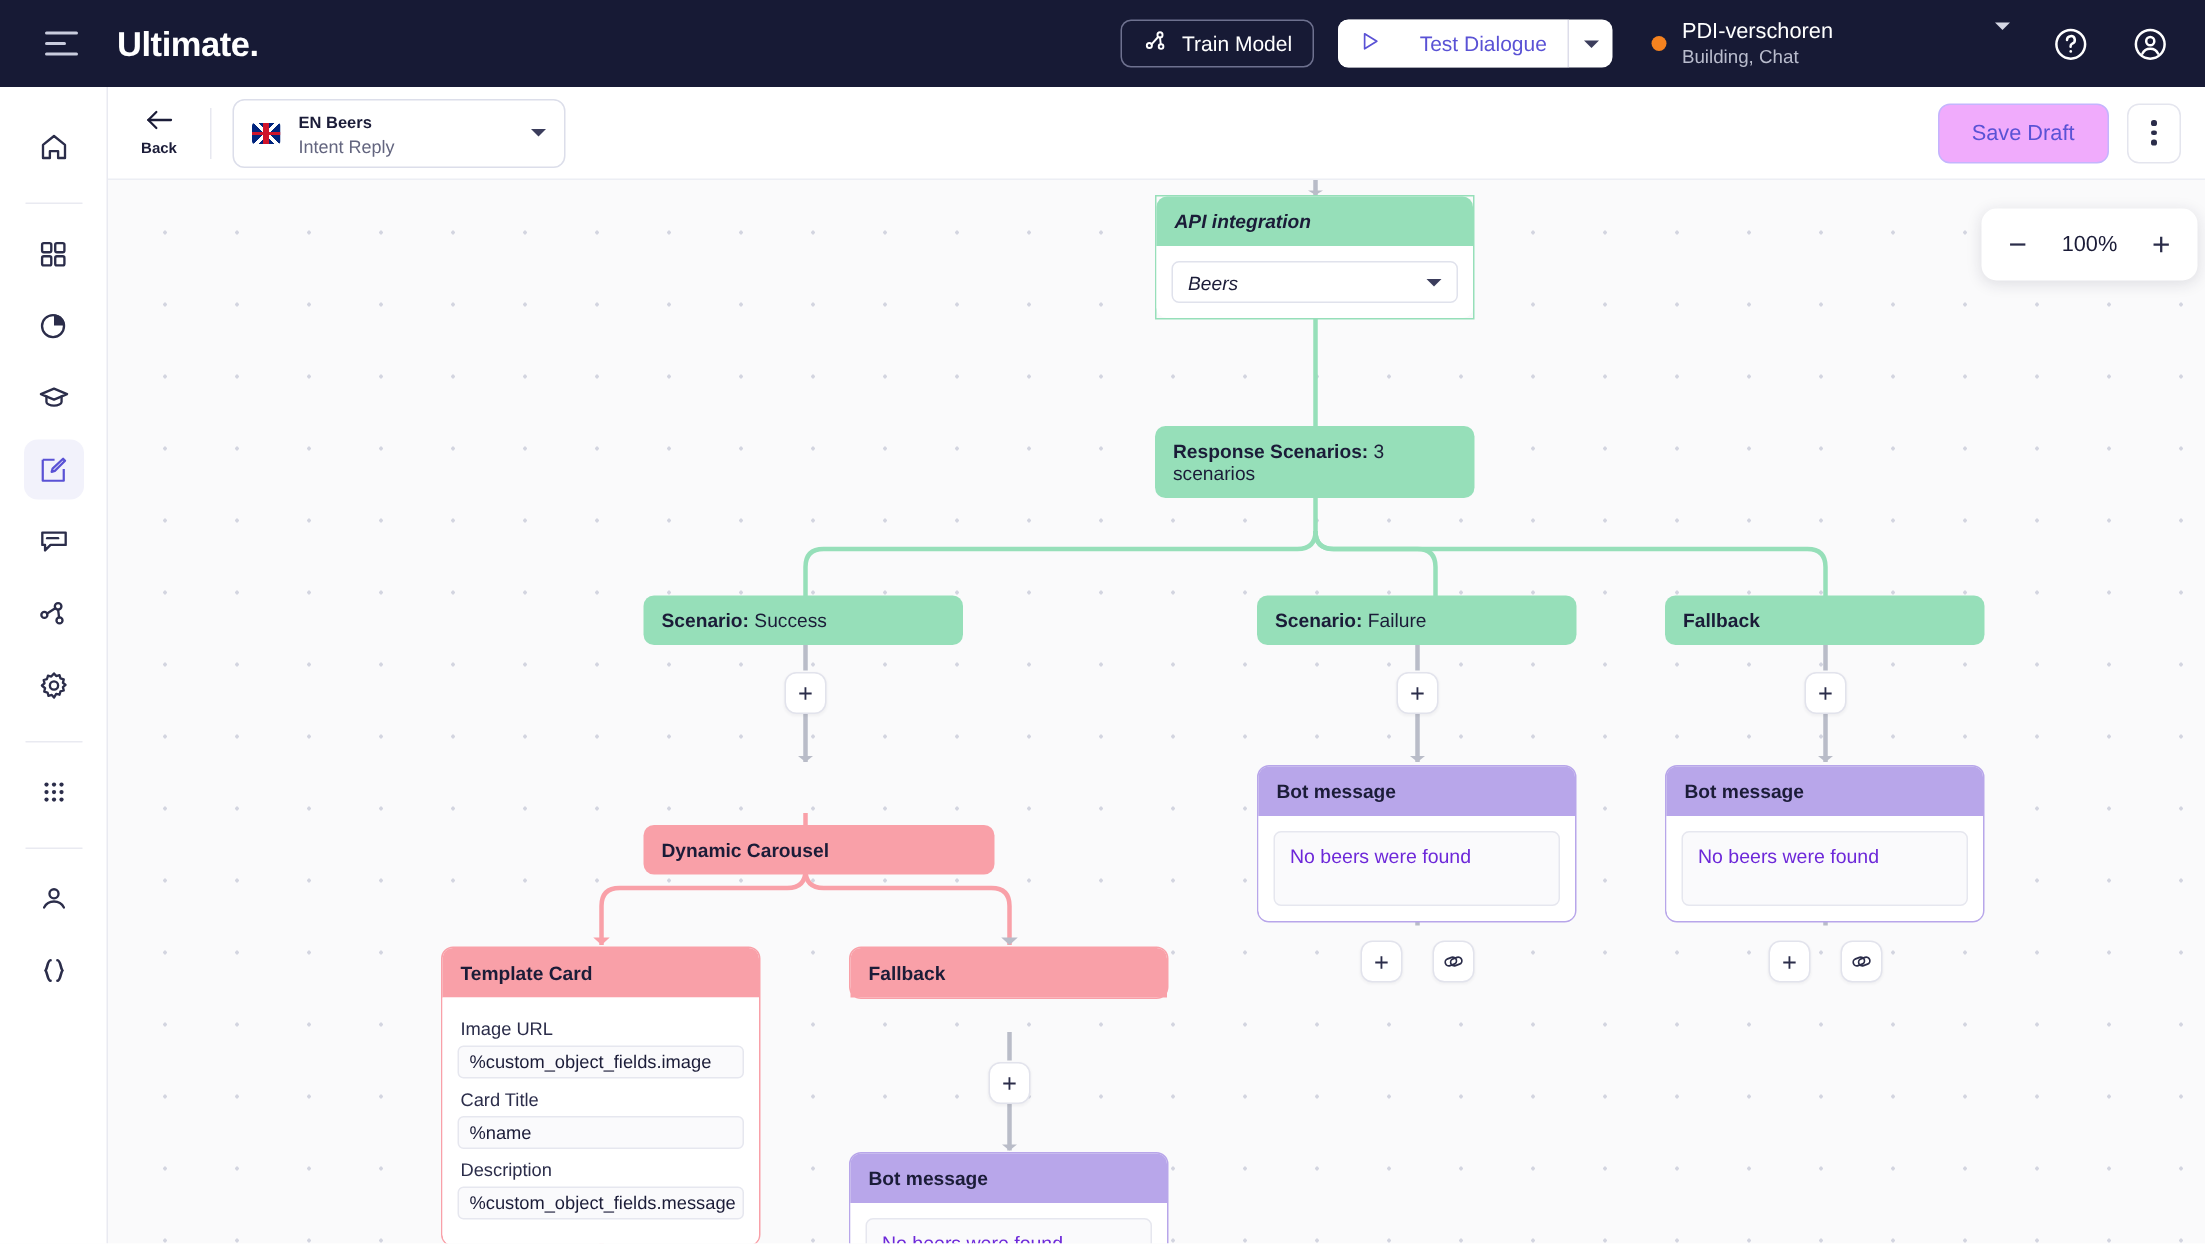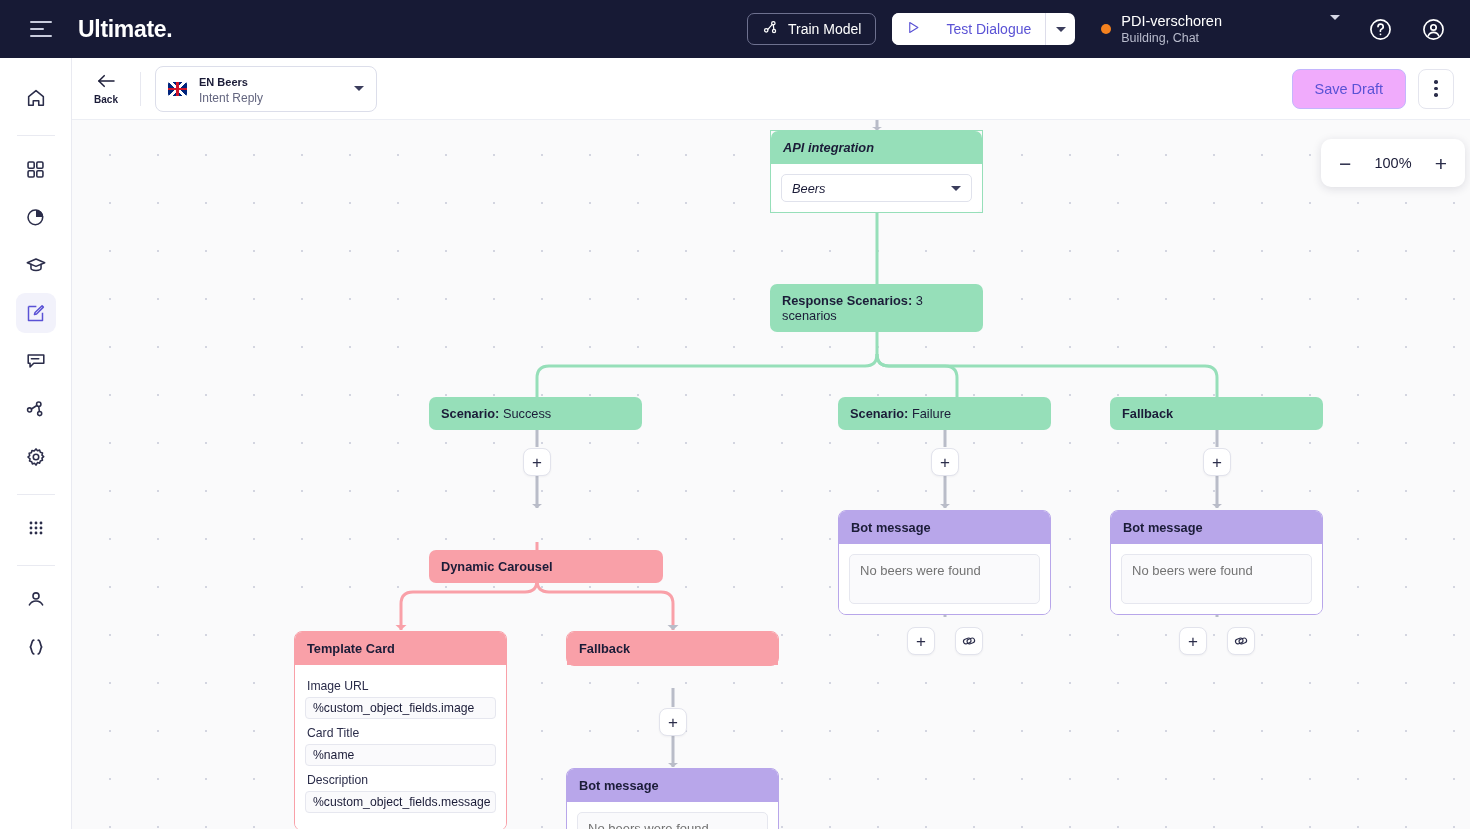--- a/index.html
+++ b/index.html
@@ -169,21 +169,21 @@
     display: flex; align-items: center; padding: 0 7px; margin-bottom: 7px;
     overflow: hidden; white-space: nowrap;
   }
   .select-box {
     height: 28px; border: 1px solid #e0e2ec; border-radius: 5px; background: #fff;
     display: flex; align-items: center; justify-content: space-between;
     padding: 0 10px; font-size: 12.8px; cursor: pointer;
   }
   .msg-box {
     min-height: 50px; border: 1px solid #e6e7ef; border-radius: 5px; background: #fafafc;
-    font-size: 13px; color: #737373; padding: 8px 10px;
+    font-size: 13px; color: #6d28d9; padding: 8px 10px;
   }
   .fb-box {
     border: 1px solid #ffffff; background:#ffffff; border-radius: 4px;
     font-size: 13.5px; color: #1b1c38; text-align: center; padding: 5px 0 9px;
   }
   .plus-btn {
     position: absolute; width: 28px; height: 28px;
     background: #ffffff; border: 1px solid #e2e3ec; border-radius: 8px;
     display: flex; align-items: center; justify-content: center;
     font-size: 17px; color: #2b2d4a; cursor: pointer; line-height: 1;

